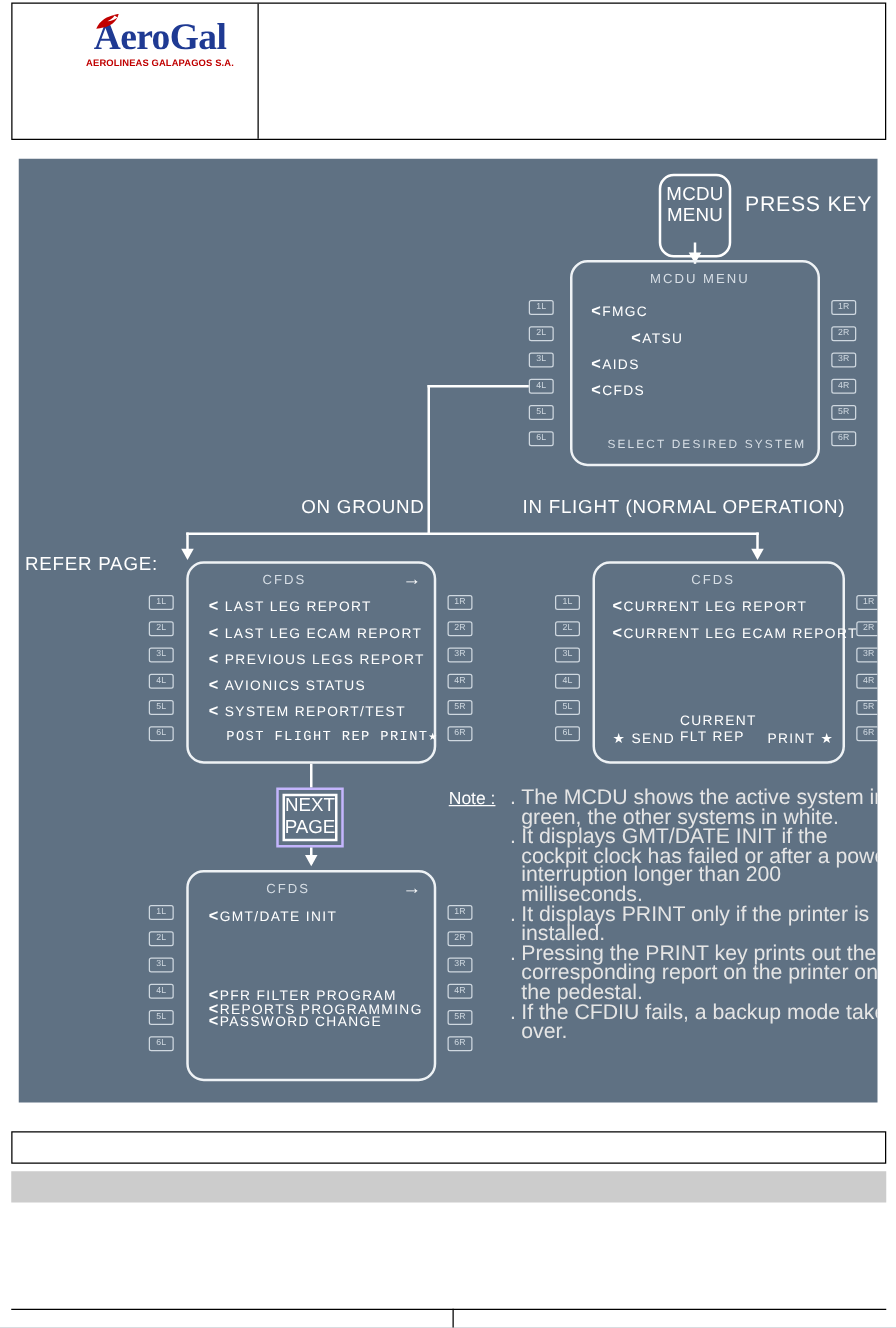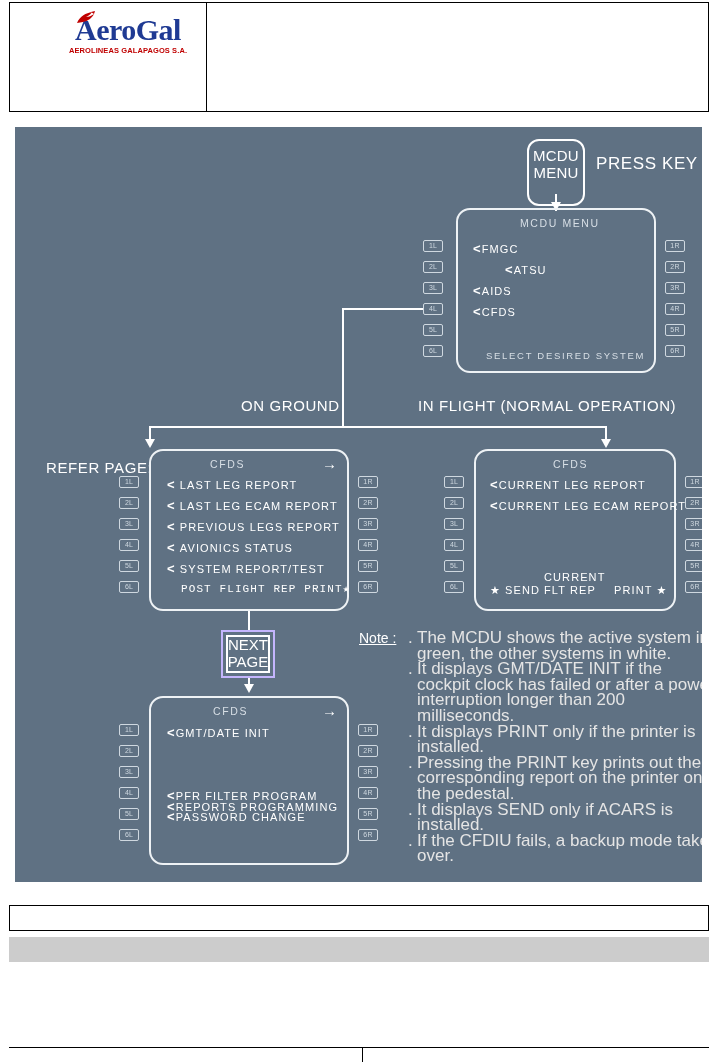--- a/index.html
+++ b/index.html
@@ -327,21 +327,21 @@
   <div class="ln ln-v" style="left:327px; top:181px; height:120px;"></div>
   <div class="ln ln-h" style="left:134px; top:299px; width:458px;"></div>
   <div class="ln ln-v" style="left:134px; top:299px; height:18px;"></div>
   <div class="ln ln-v" style="left:590px; top:299px; height:18px;"></div>
   <div class="arrow-down" style="left:130px; top:312px;"></div>
   <div class="arrow-down" style="left:586px; top:312px;"></div>
 
   <div class="big-label" style="left:226px; top:270px;">ON GROUND</div>
   <div class="big-label" style="left:403px; top:270px;">IN FLIGHT (NORMAL OPERATION)</div>
 
-  <div class="big-label" style="left:31px; top:316px;margin-top:16px;">REFER PAGE:</div>
+  <div class="big-label" style="left:5px; top:316px;">REFER PAGE:</div>
 
   <div class="mcdu-box" style="left:134px; top:322px; width:200px; height:162px;"></div>
   <div class="screen-title" style="left:195px; top:331px;">CFDS</div>
   <div class="hdr-arrow" style="left:307px; top:329px;">→</div>
 
   <div class="screen-line" style="left:152px; top:350px;">
     <span class="caret">&lt;</span>&nbsp;<span>LAST LEG REPORT</span>
   </div>
   <div class="screen-line" style="left:152px; top:371px;">
     <span class="caret">&lt;</span>&nbsp;<span>LAST LEG ECAM REPORT</span>
@@ -445,21 +445,20 @@
   <div class="lsk" style="left:343px; top:702px;">6R</div>
 
   <div class="note-label" style="left:344px; top:503px;">
     <u>Note :</u>
   </div>
   <div class="note-list" style="left:393px; top:503px;">
     <div class="note-item">The MCDU shows the active system in green, the other systems in white.</div>
     <div class="note-item">It displays GMT/DATE INIT if the cockpit clock has failed or after a power interruption longer than 200 milliseconds.</div>
     <div class="note-item">It displays PRINT only if the printer is installed.</div>
     <div class="note-item">Pressing the PRINT key prints out the corresponding report on the printer on the pedestal.</div>
-    <div class="note-item">It displays SEND only if ACARS is installed.</div>
     <div class="note-item">If the CFDIU fails, a backup mode takes over.</div>
   </div>
 
 </div>
 
 <div class="bottom-box"></div>
 <div class="gray-bar"></div>
 <div class="footer-rule"></div>
 <div class="footer-divider"></div>
 

